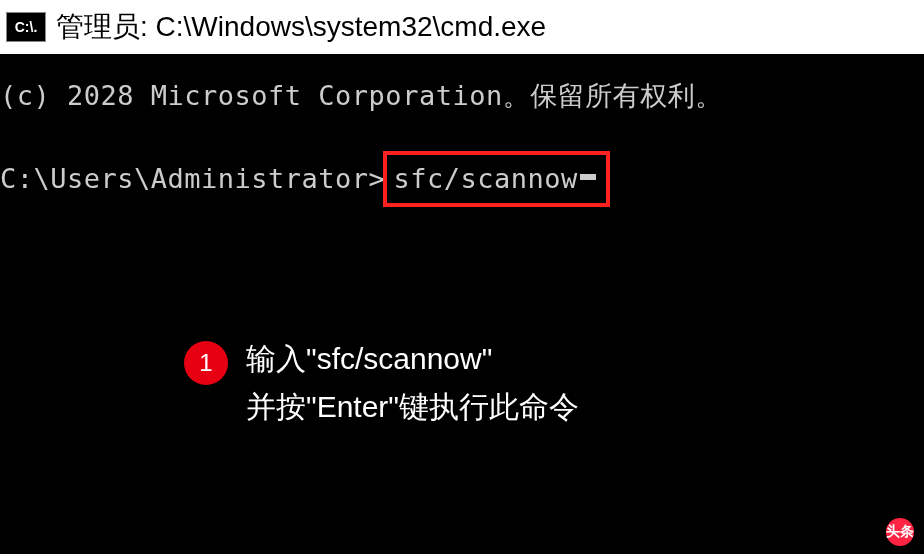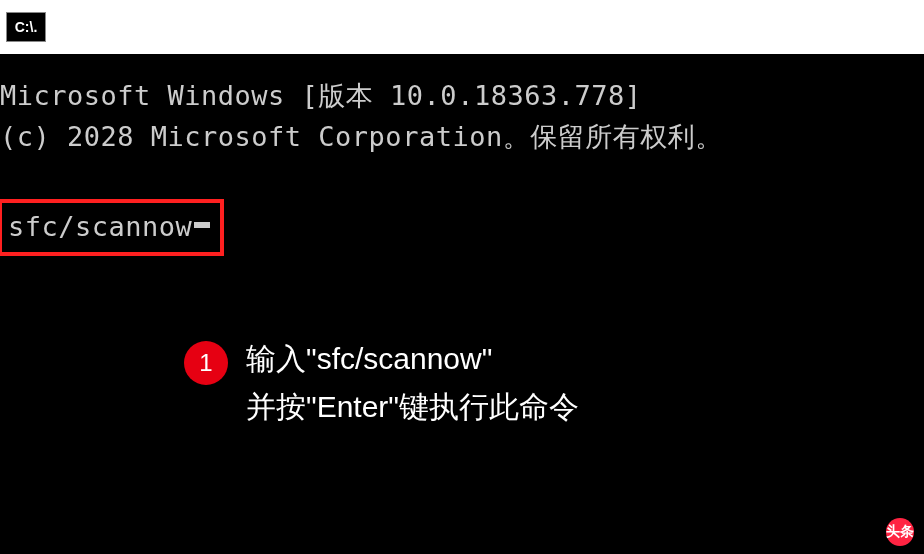--- a/index.html
+++ b/index.html
@@ -60,21 +60,20 @@
     }
     .prompt-text {
       white-space: pre;
     }
     .command-box {
       border: 4px solid #ff2020;
       padding: 4px 10px 4px 6px;
       display: inline-flex;
       align-items: center;
       margin-left: -2px;
-      margin-top: 8px;
     }
     .cursor {
       display: inline-block;
       width: 16px;
       height: 6px;
       background: #ccc;
       margin-left: 2px;
       vertical-align: bottom;
       margin-bottom: 4px;
     }
@@ -131,26 +130,27 @@
       font-weight: bold;
     }
   </style>
 </head>
 <body>
 
 <div class="titlebar">
   <div class="titlebar-icon">
     <span>C:\.</span>
   </div>
+  <div class="titlebar-text">管理员: C:\Windows\system32\cmd.exe</div>
 </div>
 
 <div class="terminal">
-  <div class="terminal-line">Microsoft Windows [版本 10.0.18363.778]</div>
   <div class="terminal-line">(c) 2028 Microsoft Corporation。保留所有权利。</div>
   <div class="prompt-line">
+    <span class="prompt-text">C:\Users\Administrator&gt;</span>
     <span class="command-box">
       <span>sfc/scannow</span>
       <span class="cursor"></span>
     </span>
   </div>
 </div>
 
 <div class="annotation">
   <div class="step-badge">1</div>
   <div class="annotation-text">

